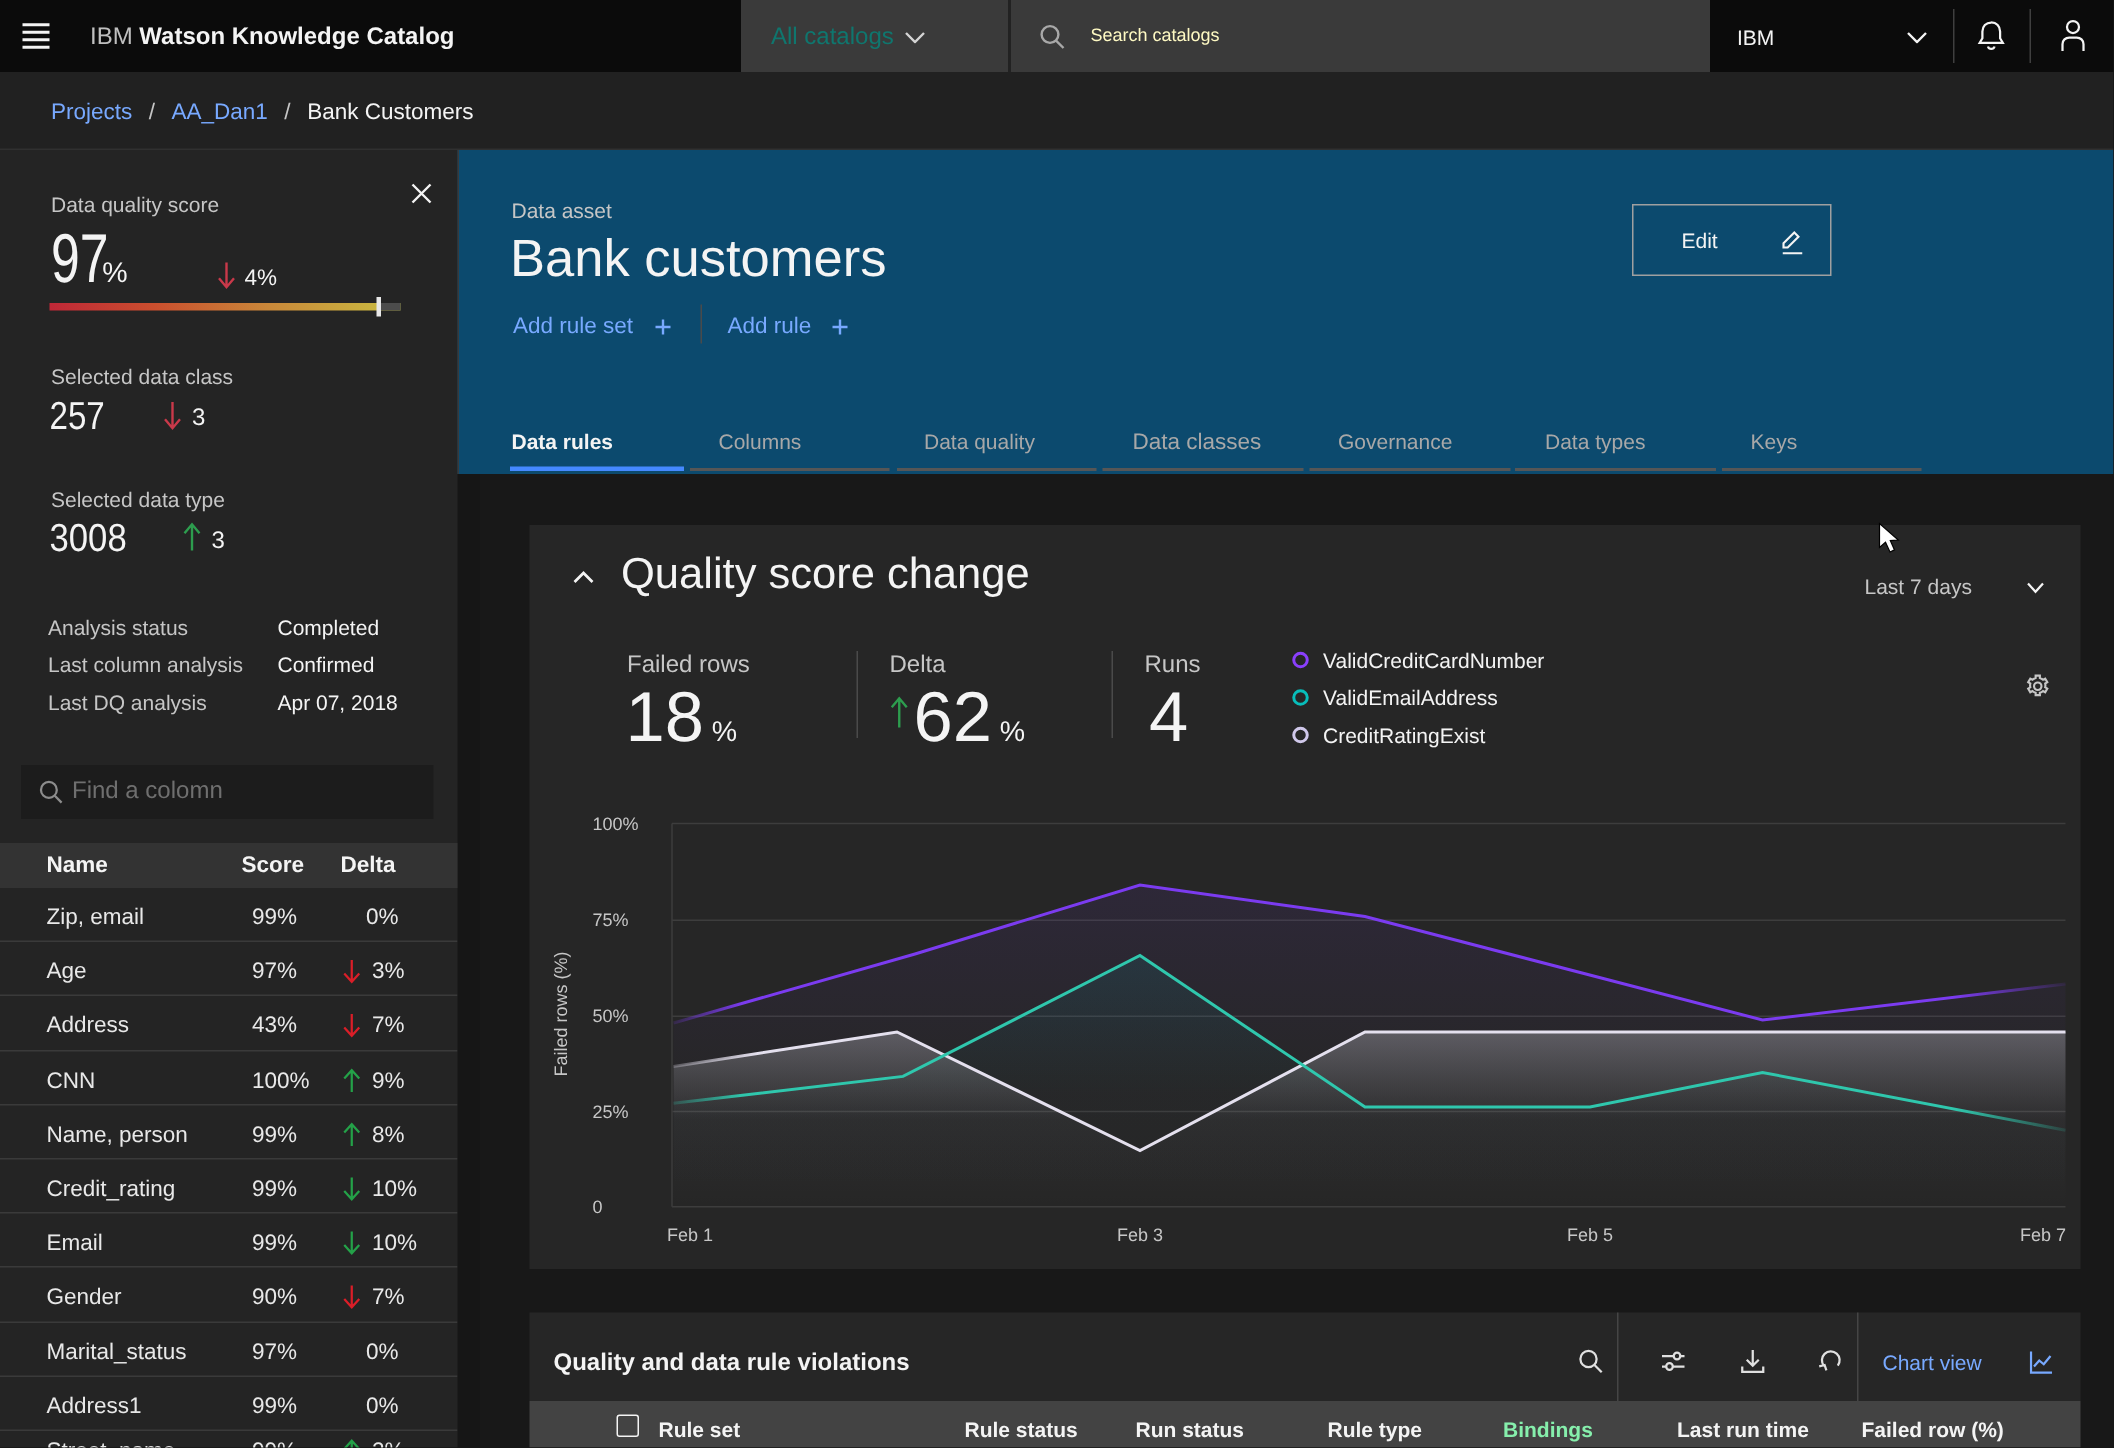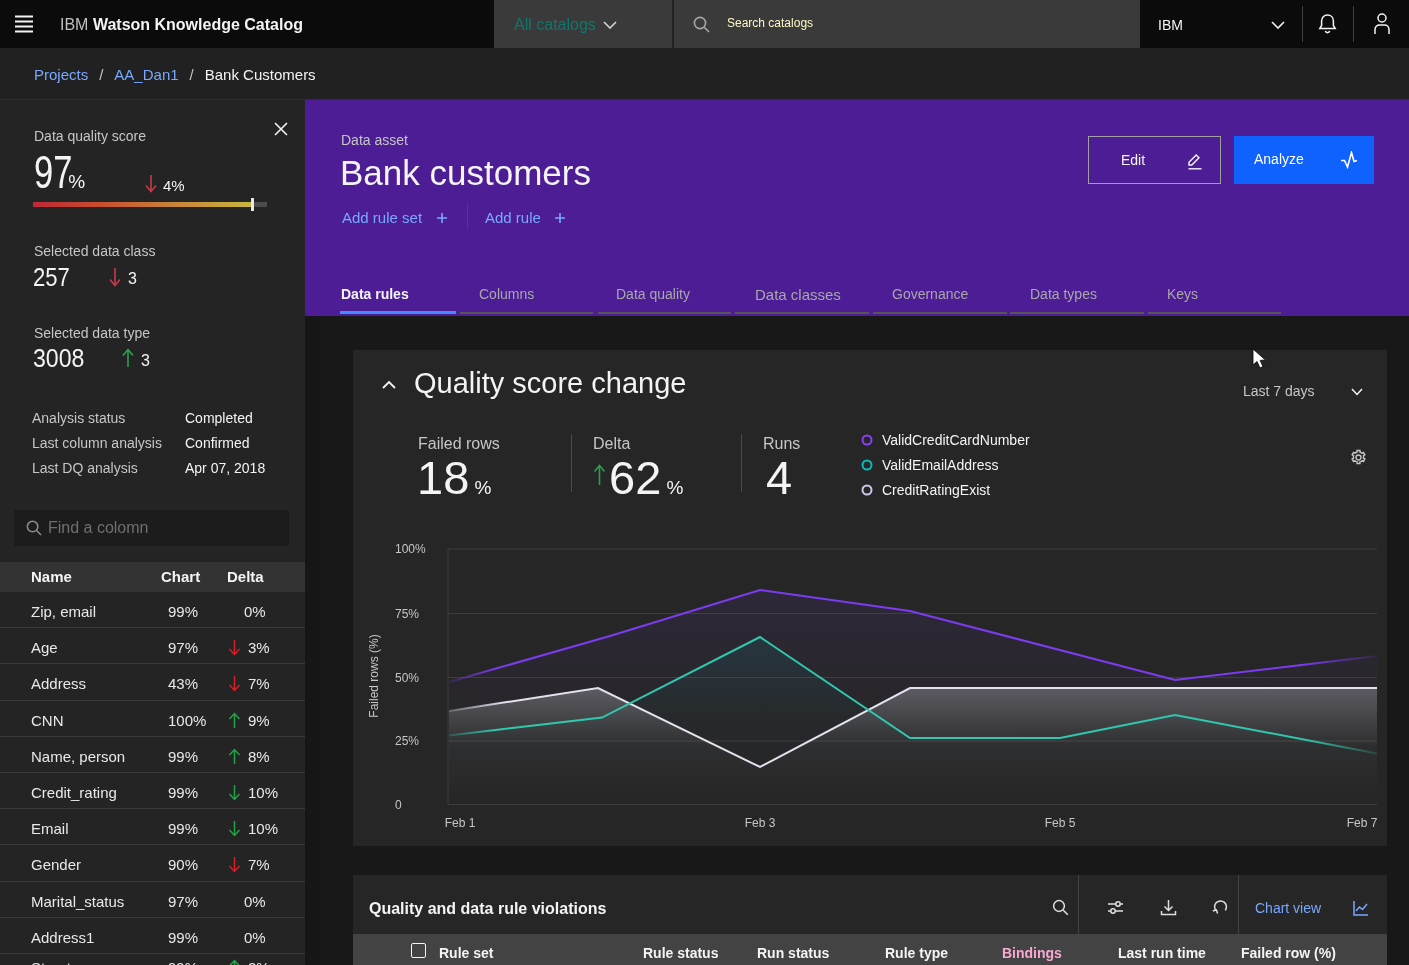--- a/index.html
+++ b/index.html
@@ -101,21 +101,21 @@
   <div class="abs" style="left:14px;top:410px;width:275px;height:36px;background:#1c1c1c">
     <svg class="abs" style="left:12px;top:10px" width="16" height="16" viewBox="0 0 17 17">
         <circle cx="7" cy="7" r="5.6" fill="none" stroke="#8d8d8d" stroke-width="1.6"></circle>
         <line x1="11.2" y1="11.2" x2="16" y2="16" stroke="#8d8d8d" stroke-width="1.6"></line>
       </svg>
     <div class="abs" style="left:34px;top:9px;font-size:16px;color:#6f6f6f">Find a colomn</div>
   </div>
 
   <div class="abs" style="left:0;top:462px;width:305px;height:30px;background:#333333">
     <div class="abs" style="left:31px;top:6px;font-size:15px;font-weight:bold;color:#f4f4f4">Name</div>
-    <div class="abs" style="left:161px;top:6px;font-size:15px;font-weight:bold;color:#f4f4f4">Chart</div>
+    <div class="abs" style="left:161px;top:6px;font-size:15px;font-weight:bold;color:#f4f4f4">Score</div>
     <div class="abs" style="left:227px;top:6px;font-size:15px;font-weight:bold;color:#f4f4f4">Delta</div>
   </div>
   <div id="sidetable" class="abs" style="left:0;top:492px;width:305px;height:433px;overflow:hidden">
       <div class="abs" style="left:0;top:0px;width:305px;height:36.2px;border-bottom:1px solid #3a3a3a">
         <div class="abs" style="left:31px;top:11px;font-size:15px;color:#e8e8e8">Zip, email</div>
         <div class="abs" style="left:168px;top:11px;font-size:15px;color:#e8e8e8">99%</div>
         <div class="abs" style="left:244px;top:11px;font-size:15px;color:#e8e8e8">0%</div>
       </div>
       <div class="abs" style="left:0;top:36.2px;width:305px;height:36.2px;border-bottom:1px solid #3a3a3a">
         <div class="abs" style="left:31px;top:11px;font-size:15px;color:#e8e8e8">Age</div>
@@ -188,47 +188,41 @@
         <div class="abs" style="left:168px;top:5px;font-size:15px;color:#e8e8e8">99%</div>
         <svg class="abs" style="left:228px;top:5px" width="13" height="17" viewBox="0 0 13 17">
           <path d="M6.5 16 L6.5 2 M1.5 7 L6.5 1.5 L11.5 7" fill="none" stroke="#24a148" stroke-width="1.5"></path>
         </svg>
         <div class="abs" style="left:248px;top:5px;font-size:15px;color:#e8e8e8">2%</div>
       </div>
     </div>
 
 </div>
 
-<div class="abs" style="left:305px;top:100px;width:1104px;height:216px;background:#4c1d95;border-left:1px solid #3a3a3a">
+<div class="abs" style="left:305px;top:100px;width:1104px;height:216px;background:#0c4a6e;border-left:1px solid #3a3a3a">
   <div class="abs lbl" style="left:35px;top:32px">Data asset</div>
   <div class="abs" style="left:34px;top:53px;font-size:35px;color:#f4f4f4">Bank customers</div>
   <div class="abs" style="left:36px;top:109px;font-size:15px;color:#78a9ff">Add rule set</div>
   <svg class="abs" style="left:130px;top:112px" width="12" height="12" viewBox="0 0 12 12">
       <path d="M6 1 L6 11 M1 6 L11 6" stroke="#78a9ff" stroke-width="1.6"></path>
     </svg>
   <div class="abs" style="left:161px;top:103px;width:1px;height:26px;background:#4a4a4a"></div>
   <div class="abs" style="left:179px;top:109px;font-size:15px;color:#78a9ff">Add rule</div>
   <svg class="abs" style="left:248px;top:112px" width="12" height="12" viewBox="0 0 12 12">
       <path d="M6 1 L6 11 M1 6 L11 6" stroke="#78a9ff" stroke-width="1.6"></path>
     </svg>
 
   <div class="abs" style="left:782px;top:36px;width:133px;height:48px;border:1px solid #a0a0a0">
     <div class="abs" style="left:32px;top:15px;font-size:14px;color:#f4f4f4">Edit</div>
     <svg class="abs" style="left:98px;top:15px" width="16" height="18" viewBox="0 0 16 18">
       <path d="M2 10.2 L9.2 3 L12 5.8 L4.8 13 L2 13 Z" fill="none" stroke="#f4f4f4" stroke-width="1.4"></path>
       <line x1="1.5" y1="16.8" x2="14.5" y2="16.8" stroke="#f4f4f4" stroke-width="1.4"></line>
     </svg>
   </div>
 
-  <div class="abs" style="left:928px;top:36px;width:140px;height:48px;background:#0f62fe">
-    <div class="abs" style="left:20px;top:15px;font-size:14px;color:#fff">Analyze</div>
-    <svg class="abs" style="left:106px;top:15px" width="18" height="18" viewBox="0 0 18 18">
-      <path d="M1 9.5 L4.5 9.5 L7.5 16 L11.5 1.5 L14 10.5 L17 9.5" fill="none" stroke="#fff" stroke-width="1.6"></path>
-    </svg>
-  </div>
 
   <div class="abs" style="left:35px;top:186px;font-size:14px;font-weight:bold;color:#f4f4f4">Data rules</div>
   <div class="abs" style="left:173px;top:186px;font-size:14px;color:#a8a8a8">Columns</div>
   <div class="abs" style="left:310px;top:186px;font-size:14px;color:#a8a8a8">Data quality</div>
   <div class="abs" style="left:449px;top:186px;font-size:15px;color:#a8a8a8">Data classes</div>
   <div class="abs" style="left:586px;top:186px;font-size:14px;color:#a8a8a8">Governance</div>
   <div class="abs" style="left:724px;top:186px;font-size:14px;color:#a8a8a8">Data types</div>
   <div class="abs" style="left:861px;top:186px;font-size:14px;color:#a8a8a8">Keys</div>
   <div class="abs" style="left:34px;top:211px;width:116px;height:3px;background:#4589ff"></div>
   <div class="abs" style="left:154px;top:212px;width:133px;height:2px;background:#565656"></div>
@@ -381,21 +375,21 @@
       <path d="M3 11 L6.5 7 L9.5 9.5 L14 4" fill="none" stroke="#78a9ff" stroke-width="1.5"></path>
     </svg>
   </div>
 
   <div class="abs" style="left:33px;top:618px;width:1034px;height:31px;background:#434343">
     <div class="abs" style="left:58px;top:9px;width:15px;height:15px;border:1.6px solid #f4f4f4;border-radius:2px"></div>
     <div class="abs" style="left:86px;top:11px;font-size:14px;font-weight:bold;color:#f4f4f4">Rule set</div>
     <div class="abs" style="left:290px;top:11px;font-size:14px;font-weight:bold;color:#f4f4f4">Rule status</div>
     <div class="abs" style="left:404px;top:11px;font-size:14px;font-weight:bold;color:#f4f4f4">Run status</div>
     <div class="abs" style="left:532px;top:11px;font-size:14px;font-weight:bold;color:#f4f4f4">Rule type</div>
-    <div class="abs" style="left:649px;top:11px;font-size:14px;font-weight:bold;color:#f9a8d4">Bindings</div>
+    <div class="abs" style="left:649px;top:11px;font-size:14px;font-weight:bold;color:#86efac">Bindings</div>
     <div class="abs" style="left:765px;top:11px;font-size:14px;font-weight:bold;color:#f4f4f4">Last run time</div>
     <div class="abs" style="left:888px;top:11px;font-size:14px;font-weight:bold;color:#f4f4f4">Failed row (%)</div>
   </div>
 </div>
 
 <svg class="abs" style="left:1252px;top:348px" width="16" height="22" viewBox="0 0 16 22">
   <path d="M1 1 L1 17 L5 13.5 L8 20 L11 18.6 L8.2 12.4 L13.5 12 Z" fill="#fff" stroke="#000" stroke-width="0.8"></path>
 </svg>
 
 </body></html>

